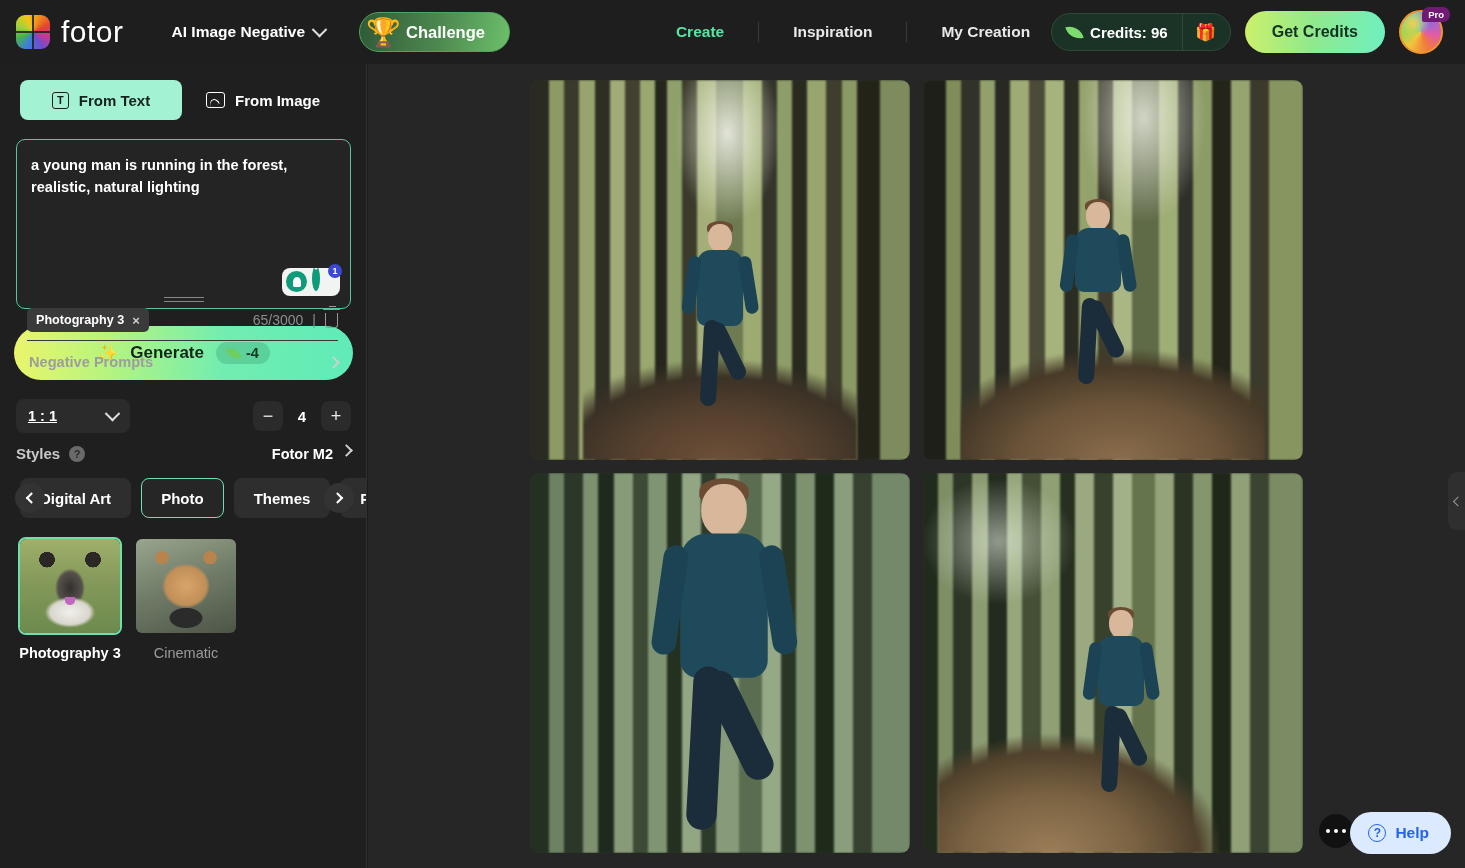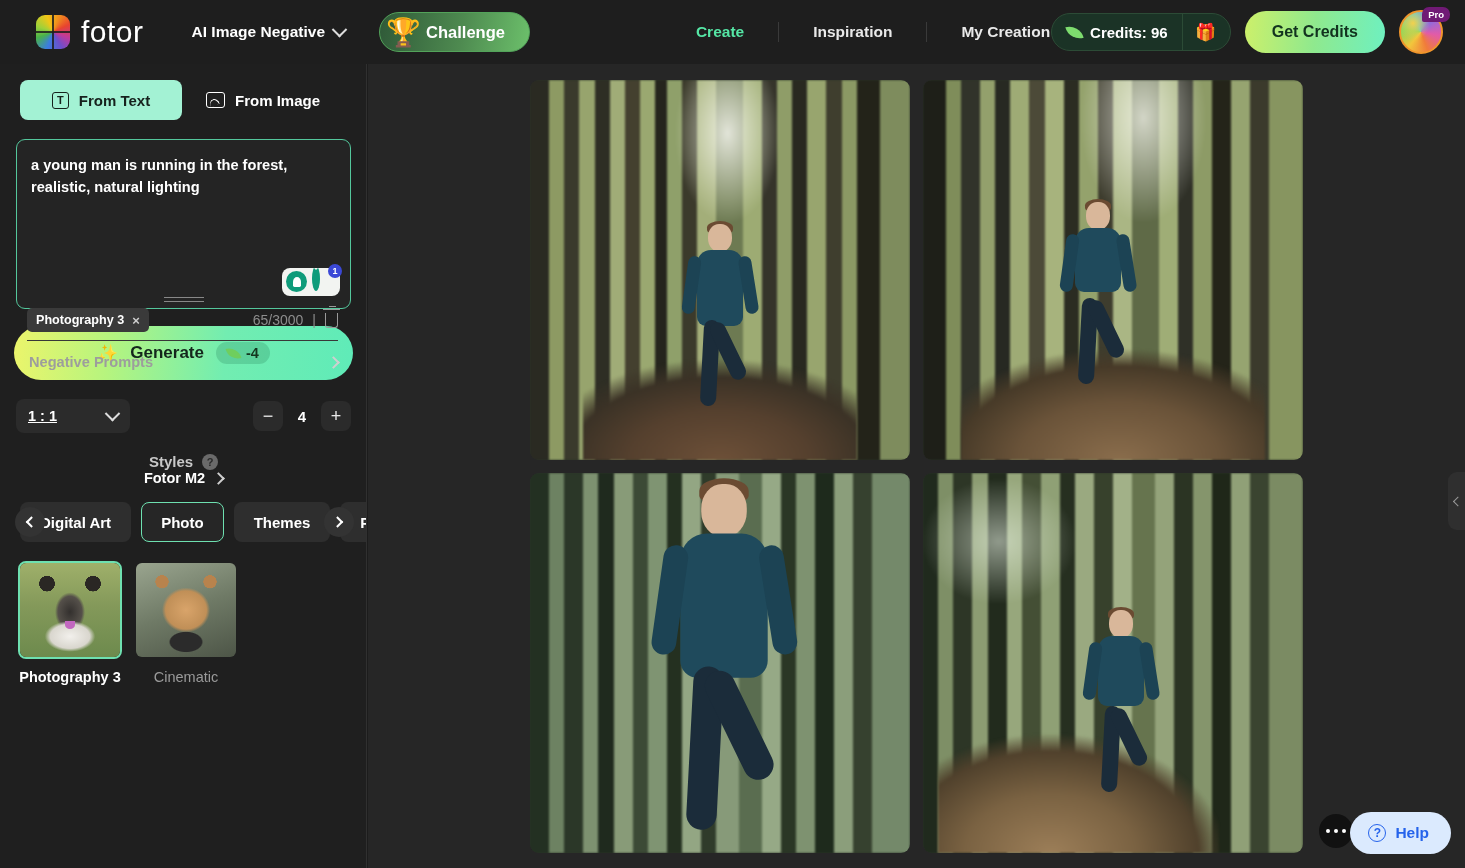--- a/index.html
+++ b/index.html
@@ -11,21 +11,21 @@
   }
   body { position: relative; }
 
   
   .header {
     position: absolute; top: 0; left: 0;
     width: 1465px; height: 64px;
     background: #1e1e1e;
     display: flex; align-items: center;
   }
-  .logo-wrap { display: flex; align-items: center; margin-left: 36px; }
+  .logo-wrap { display: flex; align-items: center; margin-left: 16px; }
   .logo-mark {
     width: 34px; height: 34px; border-radius: 9px;
     background:
       conic-gradient(from 200deg,
         #3b7de0 0deg, #49b24a 50deg, #9ed13a 90deg,
         #f2c617 140deg, #f08a1e 185deg, #e8432f 225deg,
         #c03a9b 270deg, #6f4ecb 310deg, #3b7de0 360deg);
     position: relative; overflow: hidden;
   }
   .logo-mark::after {
@@ -235,32 +235,32 @@
   .count-ctl { display: flex; align-items: center; gap: 14px; }
   .count-btn {
     width: 30px; height: 30px; border-radius: 8px; background: #2b2b2b;
     color: #e8e8e8; font-size: 18px; display: flex; align-items: center;
     justify-content: center; cursor: pointer; border: none;
     font-family: "Liberation Sans", sans-serif;
   }
   .count-val { color: #fff; font-size: 15px; font-weight: 600; min-width: 10px; text-align: center; }
 
   .styles-head {
-    margin: 20px 16px 0 16px; width: 335px; display: flex;
-    align-items: center; justify-content: space-between; flex-direction: column;
+    margin: 12px 16px 0 16px; width: 335px; display: flex;
+    align-items: center; justify-content: space-between;
   }
   .styles-left { display: flex; align-items: center; gap: 9px; }
   .styles-title { color: #c8c8c8; font-size: 15px; font-weight: 600; }
   .help-dot {
     width: 16px; height: 16px; border-radius: 50%; background: #6a6a6a;
     color: #2a2a2a; font-size: 11px; font-weight: 700;
     display: flex; align-items: center; justify-content: center; cursor: pointer;
   }
   .model-link {
-    display: flex; align-items: center; gap: 9px; color: #fff;
+    display: flex; align-items: flex-start; gap: 9px; color: #fff;
     font-size: 14.5px; font-weight: 600; cursor: pointer;
   }
 
   .cat-row {
     margin: 16px 0 0 0; position: relative; height: 40px;
     padding-left: 20px; display: flex; gap: 10px; overflow: hidden;
   }
   .cat-chip {
     height: 40px; padding: 0 19px; border-radius: 8px; background: #2e2e2e;
     color: #fff; font-size: 15px; font-weight: 700; display: flex;

